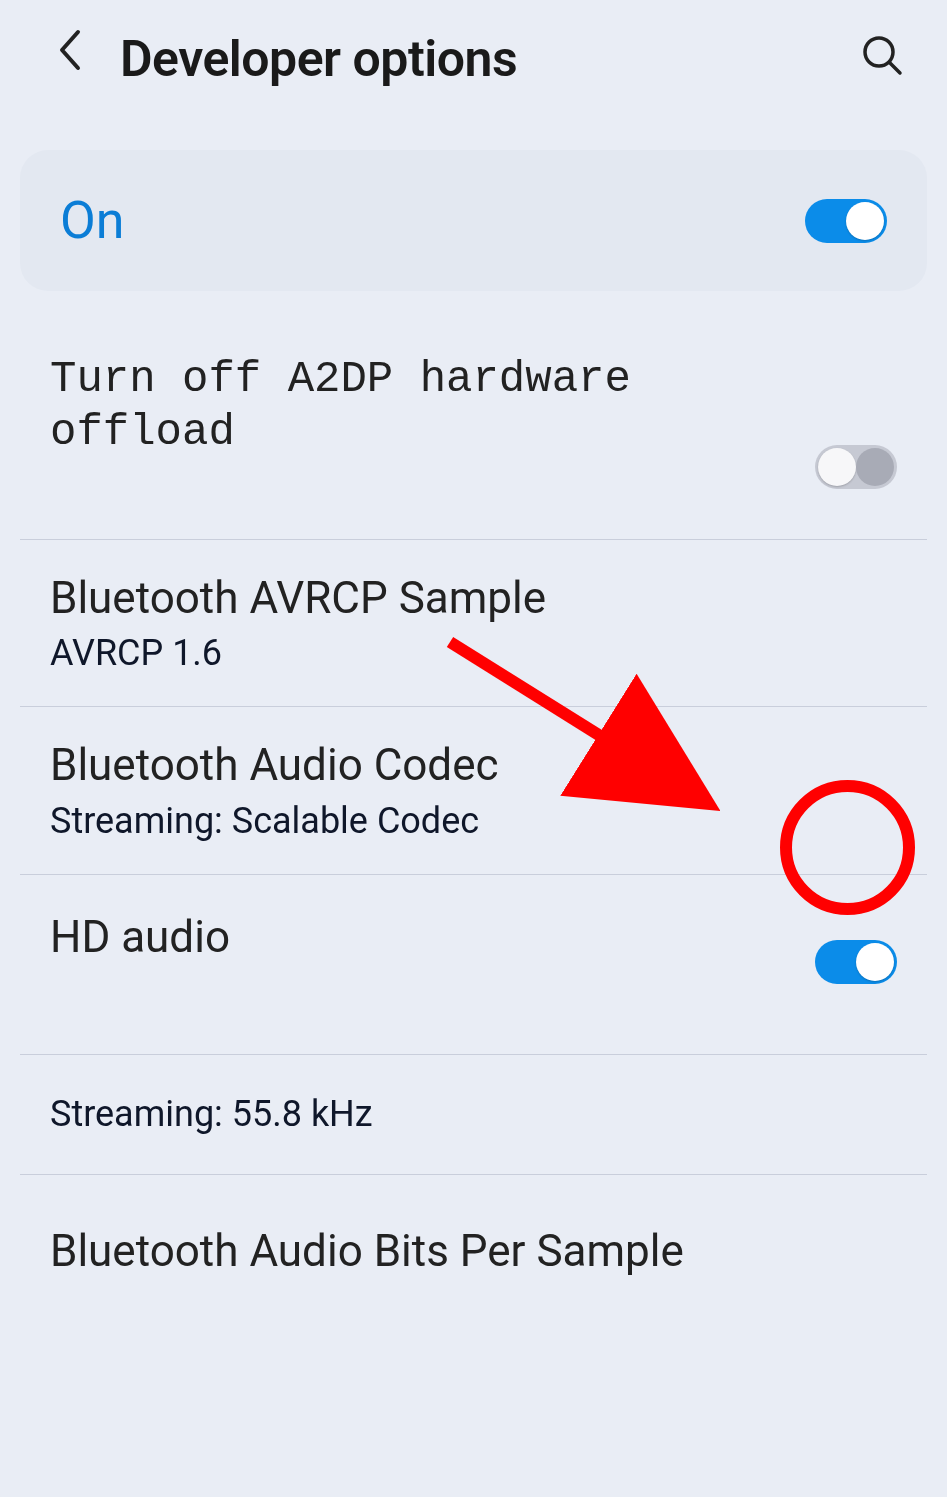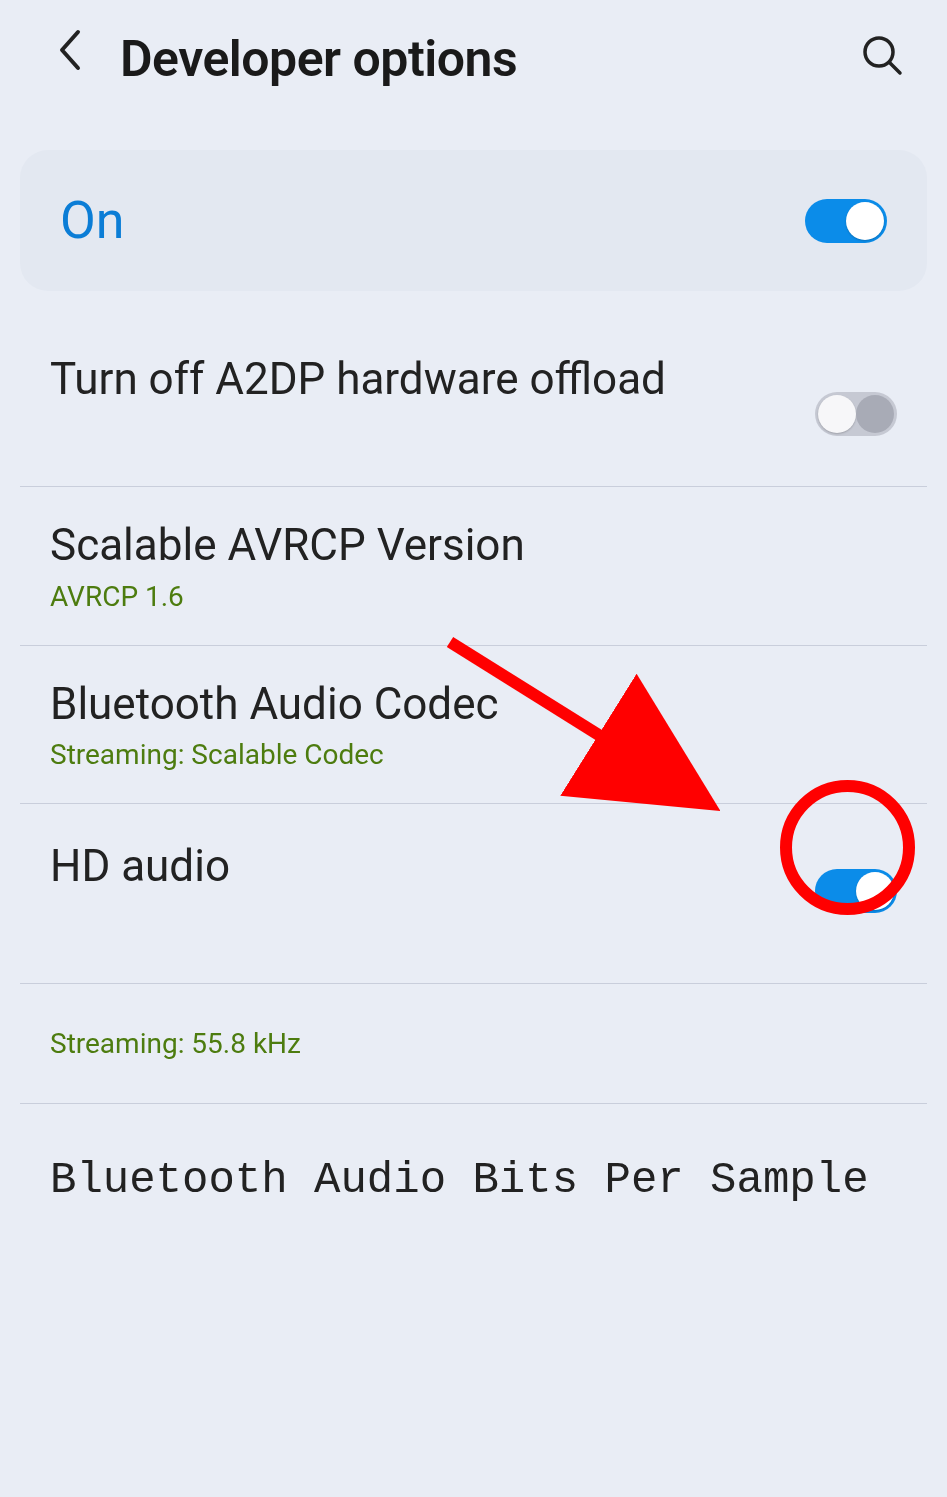--- a/index.html
+++ b/index.html
@@ -57,39 +57,39 @@
       background: transparent;
       margin: 0 20px;
     }
     .row {
       display: flex;
       align-items: center;
       padding: 32px 30px 32px 30px;
       border-bottom: 1px solid #c9cedb;
       min-height: 120px;
     }
-    .row:last-child { border-bottom: none; font-family: Liberation Mono, monospace; }
+    .row:last-child { border-bottom: none; }
     .row-text {
       flex: 1;
       display: flex;
       flex-direction: column;
       gap: 8px;
     }
     .row-title {
       font-size: 44px;
       color: #222;
       font-weight: 400;
       line-height: 1.2;
     }
     .row-sub {
-      font-size: 28px;
-      color: #4d7c0f;
+      font-size: 36px;
+      color: #0f172a;
       font-weight: 400;
     }
-    .row-tall .row-title { margin-bottom: 30px; }
+    .row-tall .row-title { margin-bottom: 30px; font-family: Liberation Mono, monospace; }
     .toggle {
       width: 82px;
       height: 44px;
       border-radius: 22px;
       position: relative;
       flex-shrink: 0;
     }
     .toggle.on { background: #0b8ce9; }
     .toggle.off { background: #c6c9d3; }
     .toggle .knob {
@@ -163,21 +163,21 @@
     <div class="row-text">
       <div class="row-title">Turn off A2DP hardware offload</div>
     </div>
     <div class="toggle off" style="align-self:flex-end;">
         <div class="knob"></div>
       </div>
   </div>
 
   <div class="row">
     <div class="row-text">
-      <div class="row-title">Scalable AVRCP Version</div>
+      <div class="row-title">Bluetooth AVRCP Sample</div>
       <div class="row-sub">AVRCP 1.6</div>
     </div>
   </div>
 
   <div class="row">
     <div class="row-text">
       <div class="row-title">Bluetooth Audio Codec</div>
       <div class="row-sub">Streaming: Scalable Codec</div>
     </div>
   </div>

